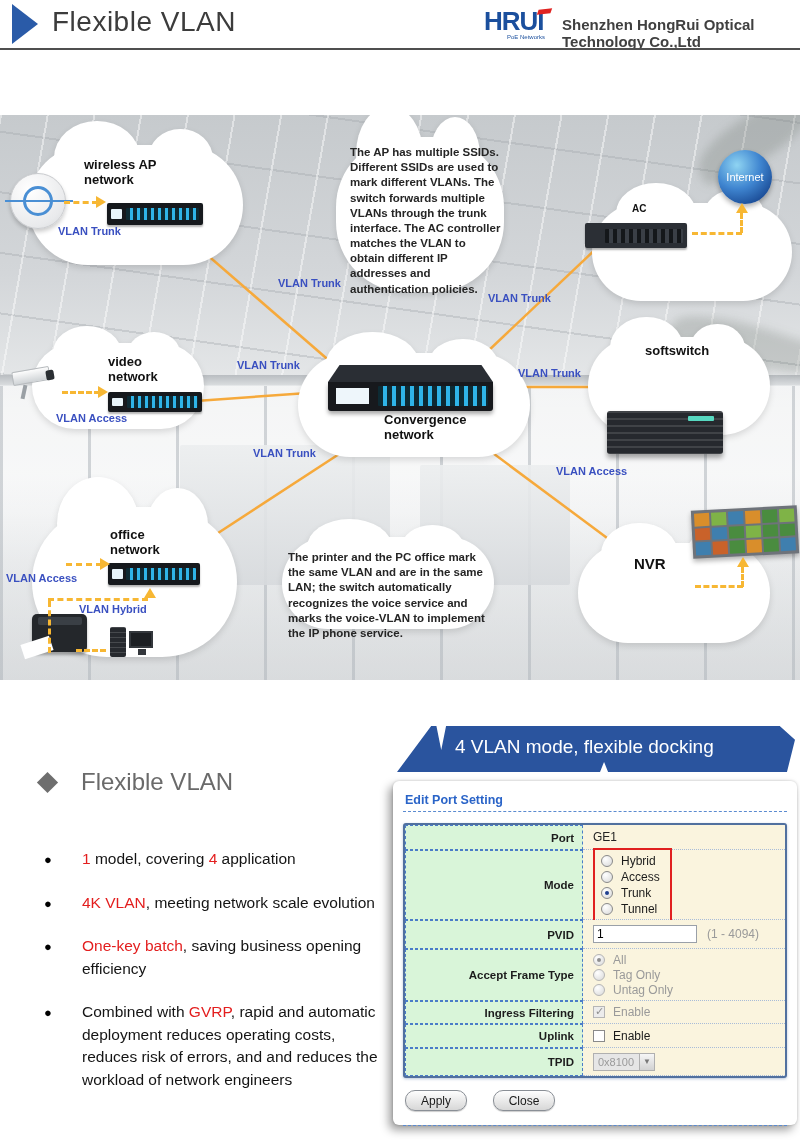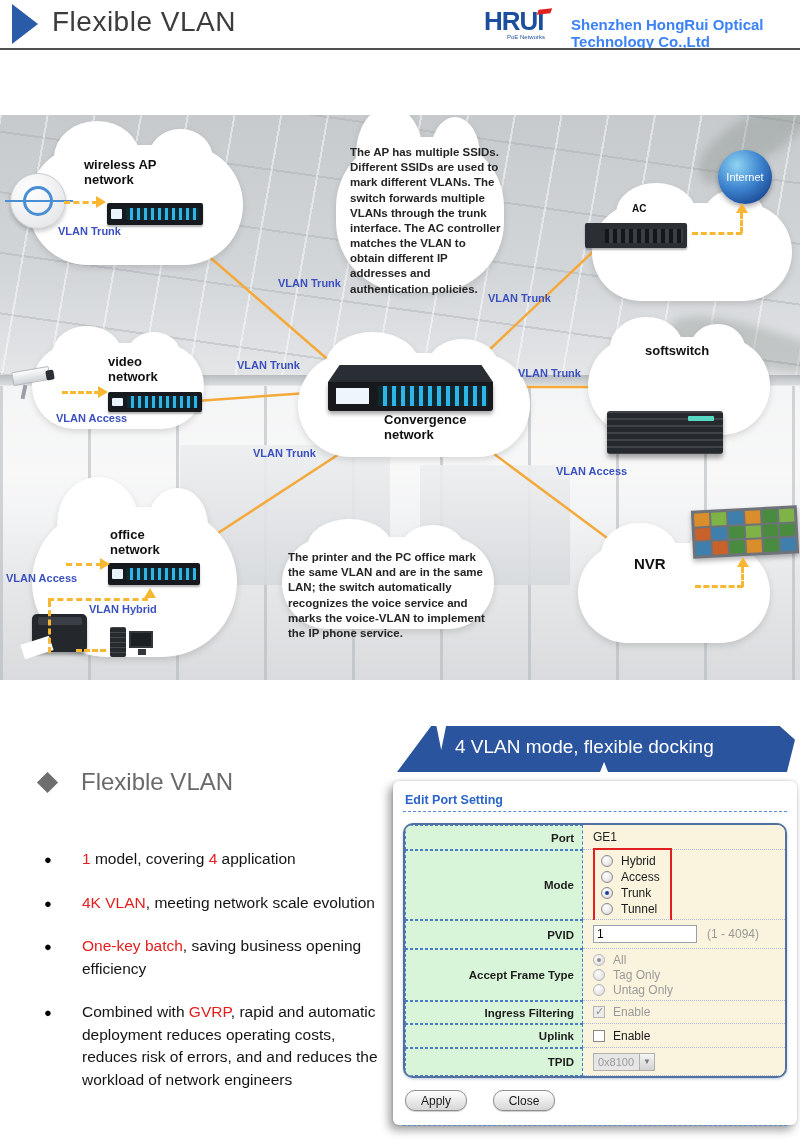--- a/index.html
+++ b/index.html
@@ -7,21 +7,21 @@
   #page { position:absolute; inset:0; width:800px; height:952px; }
 
   
   .hdr { position:absolute; top:0; left:0; width:800px; height:50px; background:#fff; }
   .hdr-tri { position:absolute; left:12px; top:4px; width:0; height:0; border-left:26px solid #2a5ba8; border-top:20px solid transparent; border-bottom:20px solid transparent; }
   .hdr-title { position:absolute; left:52px; top:6px; font-size:28px; color:#3c3c3c; letter-spacing:.5px; }
   .logo { position:absolute; left:484px; top:8px; width:70px; }
   .logo-text { font-size:26px; font-weight:bold; color:#1b4f9d; letter-spacing:-1px; line-height:26px; }
   .logo-red { position:absolute; top:1px; left:54px; width:13px; height:5px; background:#e02321; transform:skewX(-25deg) rotate(-6deg); }
   .logo-sub { font-size:6px; color:#1b4f9d; text-align:center; margin-left:14px; }
-  .hdr-company { position:absolute; left:562px; top:16px; font-size:15px; font-weight:bold; color:#3b82f6;margin-left:9px; }
+  .hdr-company { position:absolute; left:562px; top:16px; font-size:15px; font-weight:bold; color:#404040; }
   .hdr-rule { position:absolute; top:48px; left:0; width:800px; height:2px; background:#4f4f4f; }
 
   
   #scene { position:absolute; top:115px; left:0; width:800px; height:565px; overflow:hidden;
     background:linear-gradient(180deg,#c6cacd 0%,#d3d6d9 28%,#e9ebec 52%,#f0f1f2 70%,#e2e4e5 100%); }
   .ceiling { position:absolute; top:0; left:0; width:100%; height:46%;
     background:
       repeating-linear-gradient(100deg, rgba(255,255,255,.45) 0 2px, transparent 2px 46px),
       repeating-linear-gradient(8deg, rgba(160,165,170,.35) 0 2px, transparent 2px 60px);
   }
@@ -97,21 +97,21 @@
 
   
   .banner { position:absolute; left:393px; top:726px; width:402px; height:46px; background:#2a549e; z-index:2;
     clip-path:polygon(9.5% 0,10.8% 0,12% 52%,13.2% 0,96.2% 0,100% 30%,98% 100%,53.5% 100%,52.5% 78%,51.5% 100%,1% 100%);
     display:flex; align-items:center; }
   .banner span { color:#fff; font-size:19px; margin-left:62px; margin-top:-4px; }
   .card { position:absolute; left:393px; top:781px; width:404px; height:344px; background:#fff; border-radius:6px;
     box-shadow:-4px 5px 10px rgba(0,0,0,.38), 0 0 3px rgba(0,0,0,.2); padding:10px 10px 0 10px; z-index:1; }
   .card-title { font-size:12.5px; font-weight:bold; color:#2a64c8; margin:2px 0 4px 2px; }
   .dashline { border-top:1px dashed #5b8bd0; }
-  .ftable { margin-top:11px; border:2px solid #51709f; border-radius:10px; box-shadow:0 1px 3px rgba(80,110,160,.4); overflow:hidden; background:#faf4de; }
+  .ftable { margin-top:11px; border:2px solid #51709f; border-radius:3px; box-shadow:0 1px 3px rgba(80,110,160,.4); overflow:hidden; background:#faf4de; }
   .frow { display:flex; align-items:stretch; }
   .fl { width:178px; background:#d9f5d9; border:1px dashed #4a7cc8; font-size:11.5px; font-weight:bold; color:#1c1c1c;
     display:flex; align-items:center; justify-content:flex-end; padding-right:8px; text-align:right; }
   .fv { flex:1; background:#faf4de; border-bottom:1px dotted #a8bcd8; padding:3px 0 3px 10px; display:flex; align-items:center; font-size:12px; color:#222; }
   .fv.col { flex-direction:column; align-items:flex-start; justify-content:center; }
   .opt { display:flex; align-items:center; height:16px; }
   .opt span.t { font-size:12px; margin-left:8px; color:#1b1b1b; }
   .opt.gray span.t { color:#9a9a9a; }
   .radio { width:12px; height:12px; border-radius:50%; border:1px solid #8a8a8a; background:radial-gradient(circle at 35% 30%,#fff,#d8d8d8); position:relative; }
   .radio.checked::after { content:''; position:absolute; left:3px; top:3px; width:4px; height:4px; border-radius:50%; background:#1f3f8f; }
@@ -280,21 +280,21 @@
     <div class="note" style="left:350px;top:30px;width:152px;">The AP has multiple SSIDs. Different SSIDs are used to mark different VLANs. The switch forwards multiple VLANs through the trunk interface. The AC controller matches the VLAN to obtain different IP addresses and authentication policies.</div>
 
     <div class="vlabel" style="left:58px;top:110px;">VLAN Trunk</div>
     <div class="vlabel" style="left:278px;top:162px;">VLAN Trunk</div>
     <div class="vlabel" style="left:488px;top:177px;">VLAN Trunk</div>
     <div class="vlabel" style="left:237px;top:244px;">VLAN Trunk</div>
     <div class="vlabel" style="left:518px;top:252px;">VLAN Trunk</div>
     <div class="vlabel" style="left:253px;top:332px;">VLAN Trunk</div>
     <div class="vlabel" style="left:56px;top:297px;">VLAN Access</div>
     <div class="vlabel" style="left:6px;top:457px;">VLAN Access</div>
-    <div class="vlabel" style="left:89px;top:488px;">VLAN Hybrid</div>
+    <div class="vlabel" style="left:79px;top:488px;">VLAN Hybrid</div>
     <div class="vlabel" style="left:556px;top:350px;">VLAN Access</div>
   </div>
 
   <div class="feat-head">
     <div class="diamond"></div>
     <div class="feat-title">Flexible VLAN</div>
   </div>
   <div class="bullets">
     <div class="bullet"><span class="red"> 1</span><span> model, covering </span><span class="red">4</span><span> application</span></div>
     <div class="bullet"><span class="red"> 4K VLAN</span><span>, meeting network scale evolution</span></div>

